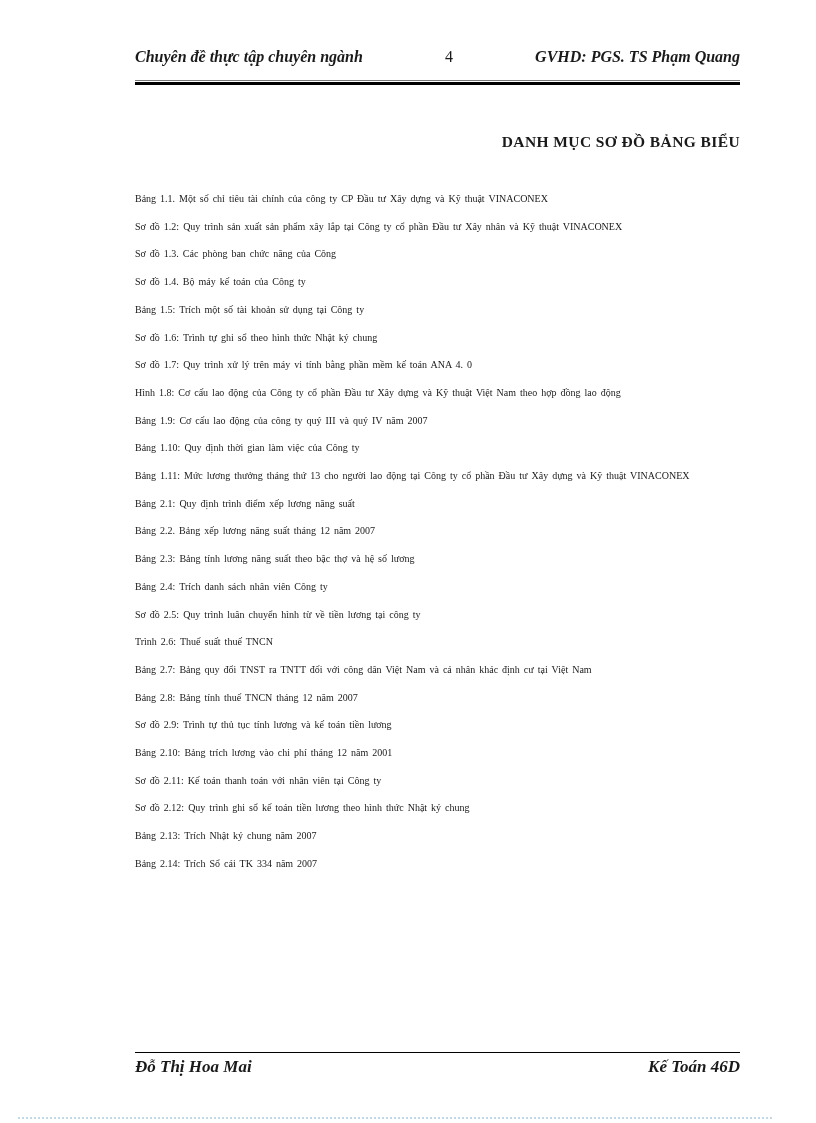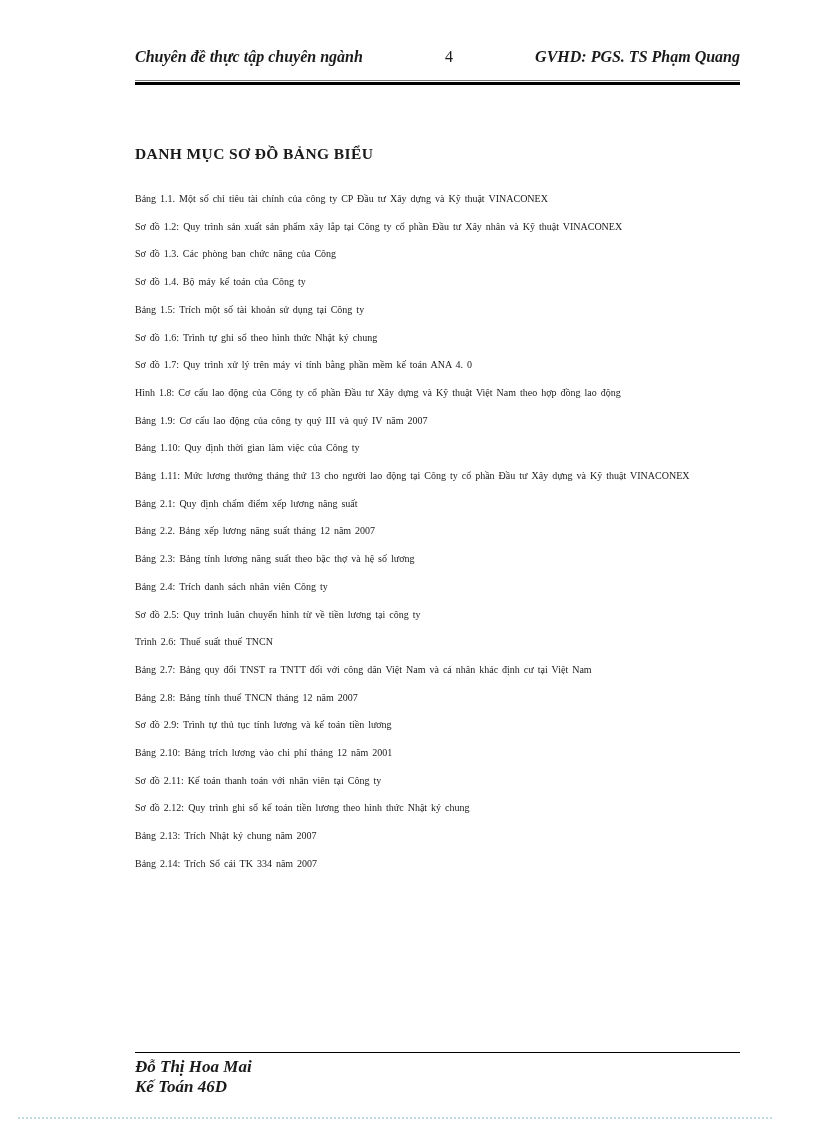--- a/index.html
+++ b/index.html
@@ -32,40 +32,39 @@
   }
   .header-rule{
     position:absolute;left:135px;top:80px;width:605px;height:5px;
   }
   .header-rule .r1{height:1px;background:#7a7a7a;}
   .header-rule .r2{height:1px;background:#ffffff;}
   .header-rule .r3{height:3px;background:var(--rule);}
   
   .doc-title{
     position:absolute;left:135px;top:133px;width:605px;
-    text-align:left;font-weight:bold;font-size:15.5px;
+    text-align:right;font-weight:bold;font-size:15.5px;
     letter-spacing:0.4px;
-    margin-top:12px;
   }
   
   .entries{
     position:absolute;left:135px;top:185px;width:605px;
     font-size:10px;line-height:27.7px;
     text-align:justify;
   }
   .entries p.entry{margin:0;padding:0;word-spacing:1.5px;}
   
   .footer-rule{
     position:absolute;left:135px;top:1052px;width:605px;height:1px;
     background:var(--rule);
   }
   .footer-row{
     position:absolute;left:135px;top:1057px;width:605px;
     display:flex;justify-content:space-between;align-items:baseline;
-    font-size:17px;font-weight:bold;font-style:italic;flex-direction:column;
+    font-size:17px;font-weight:bold;font-style:italic;
   }
   
   .page-edge-dots{
     position:absolute;left:18px;right:8px;bottom:4px;height:0;
     border-top:2px dotted var(--edge-dots);
     opacity:0.65;
   }
 </style>
 </head>
 <body>
@@ -91,21 +90,21 @@
       <p class="entry">Sơ đồ 1.2: Quy trình  sản xuất sản phẩm xây lắp tại Công ty cổ phần Đầu tư Xây nhân và Kỹ thuật VINACONEX</p>
       <p class="entry">Sơ đồ 1.3. Các phòng ban chức năng của Công</p>
       <p class="entry">Sơ đồ 1.4. Bộ máy kế toán của Công ty</p>
       <p class="entry">Bảng 1.5: Trích một số tài khoản sử dụng tại Công ty</p>
       <p class="entry">Sơ đồ 1.6: Trình tự ghi sổ theo hình thức Nhật ký chung</p>
       <p class="entry">Sơ đồ 1.7: Quy trình xử lý trên máy vi tính bằng phần mềm kế toán ANA 4. 0</p>
       <p class="entry">Hình 1.8: Cơ cấu lao động của Công ty cổ phần Đầu tư Xây dựng và Kỹ thuật Việt Nam theo hợp đồng lao động</p>
       <p class="entry">Bảng 1.9: Cơ cấu lao động của công ty quý III và quý IV năm 2007</p>
       <p class="entry">Bảng 1.10: Quy định thời gian làm việc của Công ty</p>
       <p class="entry">Bảng 1.11: Mức lương thưởng tháng thứ 13 cho người lao động tại Công ty cổ phần Đầu tư Xây dựng và Kỹ thuật VINACONEX</p>
-      <p class="entry">Bảng 2.1: Quy định chấm điểm xếp lương năng suất</p>
+      <p class="entry">Bảng 2.1: Quy định trình điểm xếp lương năng suất</p>
       <p class="entry">Bảng 2.2. Bảng xếp lương năng suất tháng 12 năm 2007</p>
       <p class="entry">Bảng 2.3: Bảng tính lương năng suất theo bậc thợ và hệ số lương</p>
       <p class="entry">Bảng 2.4: Trích danh sách nhân viên Công ty</p>
       <p class="entry">Sơ đồ 2.5: Quy trình luân chuyển hình từ về tiền lương tại công ty</p>
       <p class="entry">Trình 2.6: Thuế suất thuế TNCN</p>
       <p class="entry">Bảng 2.7: Bảng quy đổi TNST ra TNTT đối với công dân Việt Nam và cá nhân khác định cư tại Việt Nam</p>
       <p class="entry">Bảng 2.8: Bảng tính thuế TNCN tháng  12 năm 2007</p>
       <p class="entry">Sơ đồ 2.9: Trình tự thủ tục tính lương và kế toán tiền lương</p>
       <p class="entry">Bảng 2.10: Bảng trích lương vào chi phí tháng  12 năm 2001</p>
       <p class="entry">Sơ đồ 2.11: Kế toán thanh toán với nhân viên tại Công ty</p>

